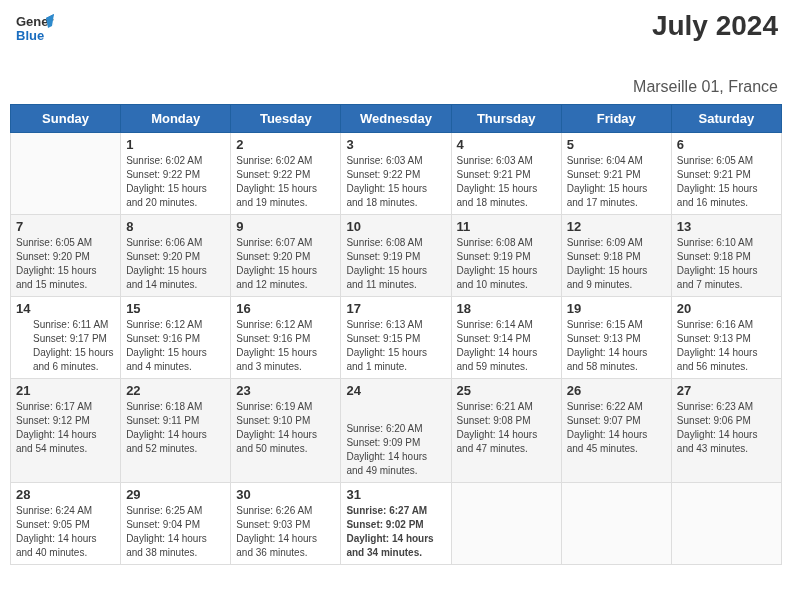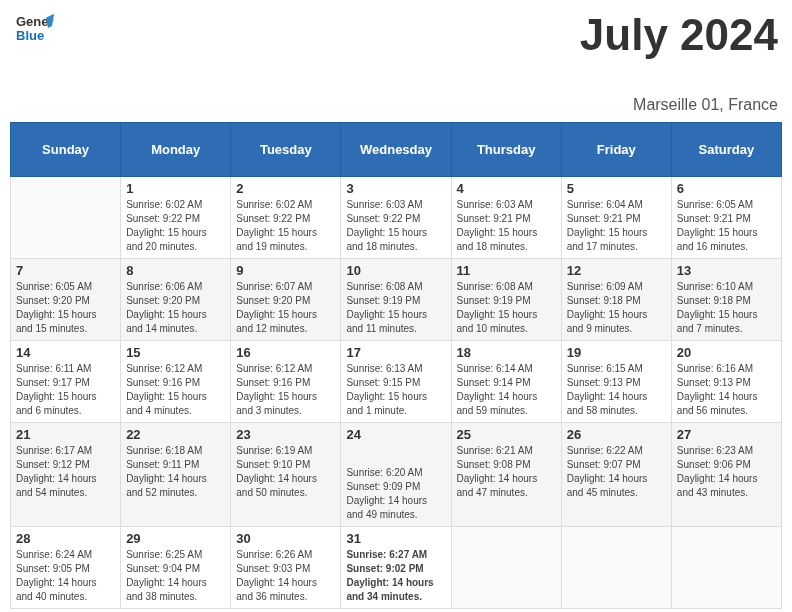--- a/index.html
+++ b/index.html
@@ -19,39 +19,39 @@
     }
     .logo {
       display: flex;
       align-items: center;
       gap: 4px;
     }
     .title-area {
       text-align: right;
     }
     .month-title {
-      font-size: 44px;
+      font-size: 28px;
       font-weight: bold;
       color: #333;
     }
     .location-title {
       font-size: 16px;
       color: #555;
       margin-top: 36px;
     }
     .calendar {
       width: 100%;
       border-collapse: collapse;
       border: 1px solid #ccc;
     }
     .calendar th {
       background-color: #2e6db4;
       color: white;
       text-align: center;
-      padding: 19px 4px;
+      padding: 6px 4px;
       font-size: 13px;
       border: 1px solid #2060a0;
     }
     .calendar td {
       vertical-align: top;
       border: 1px solid #ddd;
       padding: 4px 5px;
       width: calc(100% / 7);
       min-height: 80px;
     }
@@ -198,21 +198,21 @@
           <span class="day-number">13</span>
           <div class="day-info" style="white-space: pre-line;">Sunrise: 6:10 AM
 Sunset: 9:18 PM
 Daylight: 15 hours
 and 7 minutes.</div>
         </td>
       </tr>
       <tr class="row-bg-white">
         <td>
           <span class="day-number">14</span>
-          <div class="day-info" style="white-space: pre-line;">Sunrise: 6:11 AM
+          <div class="day-info" style="white-space: pre-line; margin-left: 17px;">Sunrise: 6:11 AM
 Sunset: 9:17 PM
 Daylight: 15 hours
 and 6 minutes.</div>
         </td>
         <td>
           <span class="day-number">15</span>
           <div class="day-info" style="white-space: pre-line;">Sunrise: 6:12 AM
 Sunset: 9:16 PM
 Daylight: 15 hours
 and 4 minutes.</div>

